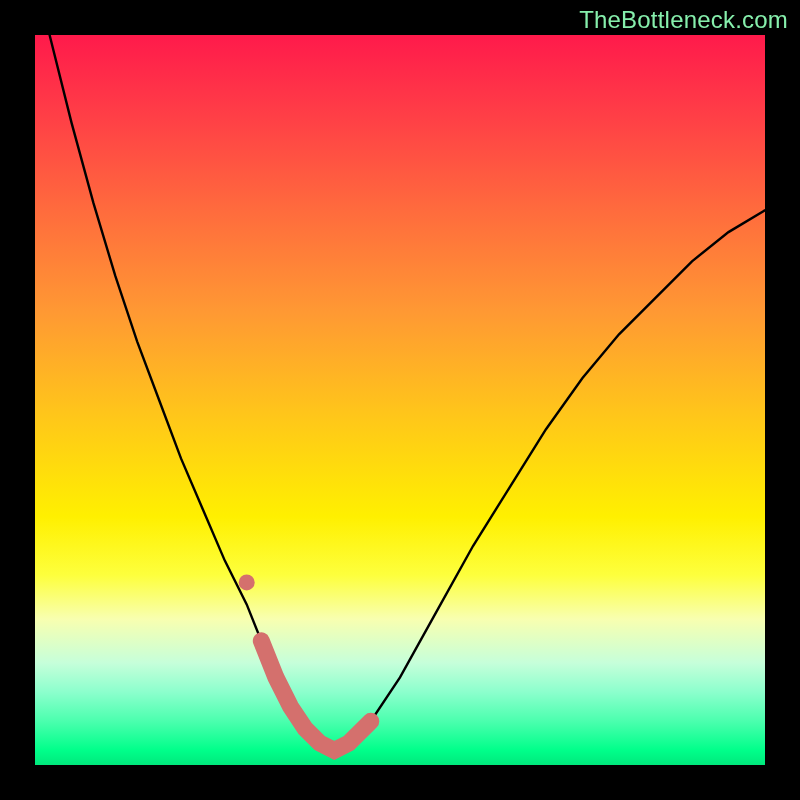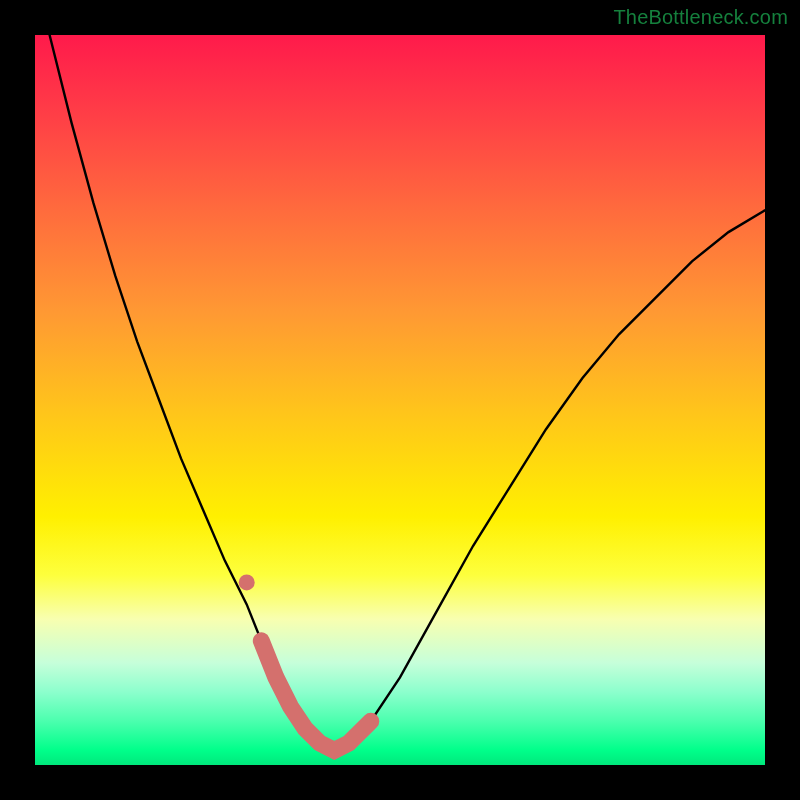--- a/index.html
+++ b/index.html
@@ -47,22 +47,22 @@
     top: 0;
     left: 0;
     width: 730px;
     height: 730px;
     overflow: visible;
   }
   .watermark {
     position: absolute;
     top: 6px;
     right: 12px;
-    color: #15803d;
-    font-size: 20px;
+    color: #86efac;
+    font-size: 24px;
     font-weight: 500;
     letter-spacing: 0.2px;
     white-space: nowrap;
   }
 </style>
 </head>
 <body>
 <div class="frame">
 
   <div class="watermark">TheBottleneck.com</div>

